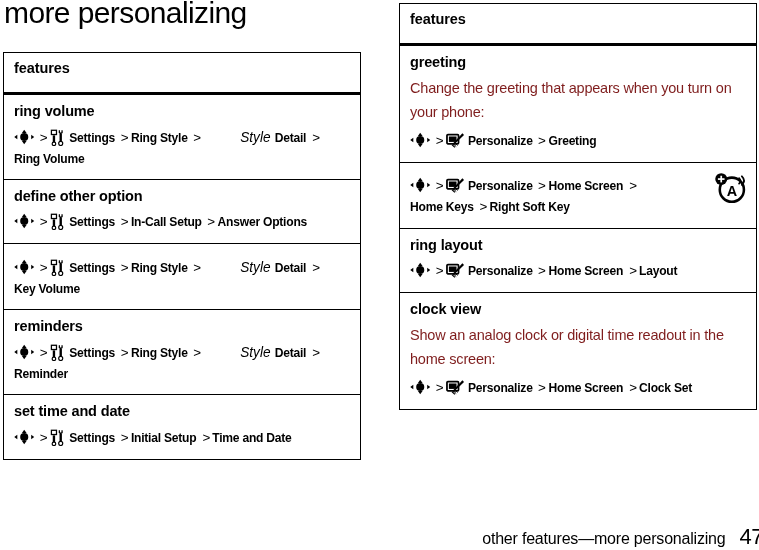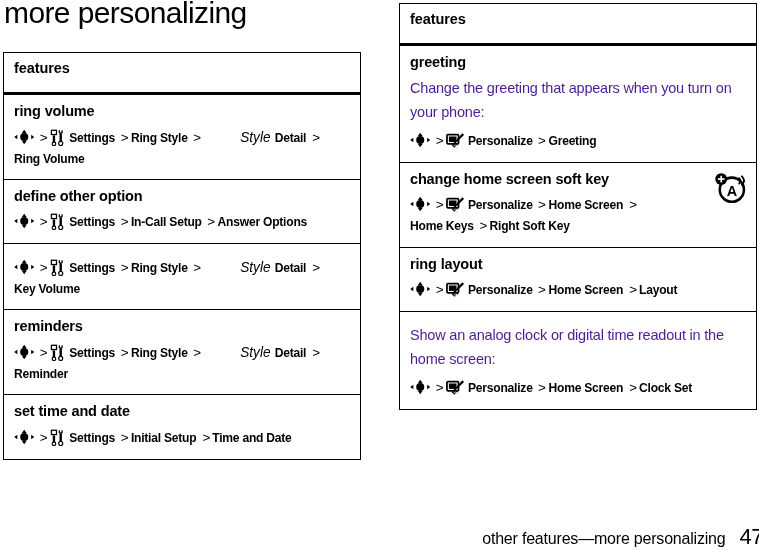--- a/index.html
+++ b/index.html
@@ -55,21 +55,21 @@
     margin: 1px 0 2px 0;
     line-height: 1.25;
   }
 
   .row-desc {
     font-size: 14.5px;
     font-weight: 400;
     line-height: 1.62;
     letter-spacing: -0.2px;
     margin: 6px 0 4px 0;
-    color: #4c1d95;
+    color: #7f1d1d;
   }
 
   
   .navpath {
     font-size: 13px;
     font-weight: bold;
     line-height: 1.55;
     letter-spacing: -0.25px;
     margin: 7px 0 2px 0;
     transform: scaleX(0.93);
@@ -255,21 +255,20 @@
       <div class="row row-with-marker">
         <span class="corner-ico"><svg viewBox="0 0 40 40" width="34" height="34">
             <circle cx="21" cy="22" r="14.2" fill="none" stroke="#000" stroke-width="3"></circle>
             <text x="21" y="29" font-family="Liberation Sans, sans-serif" font-size="17" font-weight="bold" text-anchor="middle" fill="#000">A</text>
             <circle cx="8.5" cy="9.5" r="7" fill="#000"></circle>
             <rect x="7.5" y="5.6" width="2" height="7.8" fill="#fff"></rect>
             <rect x="4.6" y="8.5" width="7.8" height="2" fill="#fff"></rect>
             <path d="M29.5 8.5 q3.2 3.2 0 6.4" fill="none" stroke="#000" stroke-width="2.1" stroke-linecap="round"></path>
             <path d="M32.8 6.2 q5.0 5.0 0 10.0" fill="none" stroke="#000" stroke-width="2.1" stroke-linecap="round"></path>
           </svg></span>
-        <div class="row-title">change home screen soft key</div>
         <div class="navpath"><span class="ico ico-nav"><svg viewBox="0 0 30 22" width="22" height="16">
               <circle cx="15" cy="11" r="5.6" fill="#000"></circle>
               <polygon points="15,1.2 18.2,5.4 11.8,5.4" fill="#000"></polygon>
               <polygon points="15,20.8 18.2,16.6 11.8,16.6" fill="#000"></polygon>
               <polygon points="1.2,11 5.4,7.8 5.4,14.2" fill="#000"></polygon>
               <polygon points="28.8,11 24.6,7.8 24.6,14.2" fill="#000"></polygon>
             </svg></span> <span class="sep">&gt;</span><span class="ico ico-pers"><svg viewBox="0 0 24 20" width="20" height="16">
               <rect x="1.2" y="3.2" width="14.5" height="11.5" rx="1.2" fill="none" stroke="#000" stroke-width="2.2"></rect>
               <rect x="3.6" y="5.6" width="9.6" height="6.8" fill="#000"></rect>
               <path d="M20.6 1.6 L22.6 3.6 L11.6 14.4 L8.4 16.8 L9.8 13.2 Z" fill="#000"></path>
@@ -289,20 +288,21 @@
             </svg></span> <span class="sep">&gt;</span><span class="ico ico-pers"><svg viewBox="0 0 24 20" width="20" height="16">
               <rect x="1.2" y="3.2" width="14.5" height="11.5" rx="1.2" fill="none" stroke="#000" stroke-width="2.2"></rect>
               <rect x="3.6" y="5.6" width="9.6" height="6.8" fill="#000"></rect>
               <path d="M20.6 1.6 L22.6 3.6 L11.6 14.4 L8.4 16.8 L9.8 13.2 Z" fill="#000"></path>
               <path d="M7.6 16.0 L11.2 19.2" stroke="#000" stroke-width="1.6" fill="none"></path>
               <path d="M9.4 15.1 L12.8 18.2" stroke="#000" stroke-width="1.2" fill="none"></path>
               <path d="M11.4 14.0 L14.6 17.0" stroke="#000" stroke-width="1" fill="none"></path>
             </svg></span> <span class="lbl">Personalize</span> <span class="sep">&gt;</span><span class="lbl">Home Screen</span> <span class="sep">&gt;</span><span class="lbl">Layout</span> </div>
       </div>
       <div class="row">
+        <div class="row-title">clock view</div>
         <div class="row-desc">Show an analog clock or digital time readout in the home screen:</div>
         <div class="navpath"><span class="ico ico-nav"><svg viewBox="0 0 30 22" width="22" height="16">
               <circle cx="15" cy="11" r="5.6" fill="#000"></circle>
               <polygon points="15,1.2 18.2,5.4 11.8,5.4" fill="#000"></polygon>
               <polygon points="15,20.8 18.2,16.6 11.8,16.6" fill="#000"></polygon>
               <polygon points="1.2,11 5.4,7.8 5.4,14.2" fill="#000"></polygon>
               <polygon points="28.8,11 24.6,7.8 24.6,14.2" fill="#000"></polygon>
             </svg></span> <span class="sep">&gt;</span><span class="ico ico-pers"><svg viewBox="0 0 24 20" width="20" height="16">
               <rect x="1.2" y="3.2" width="14.5" height="11.5" rx="1.2" fill="none" stroke="#000" stroke-width="2.2"></rect>
               <rect x="3.6" y="5.6" width="9.6" height="6.8" fill="#000"></rect>

